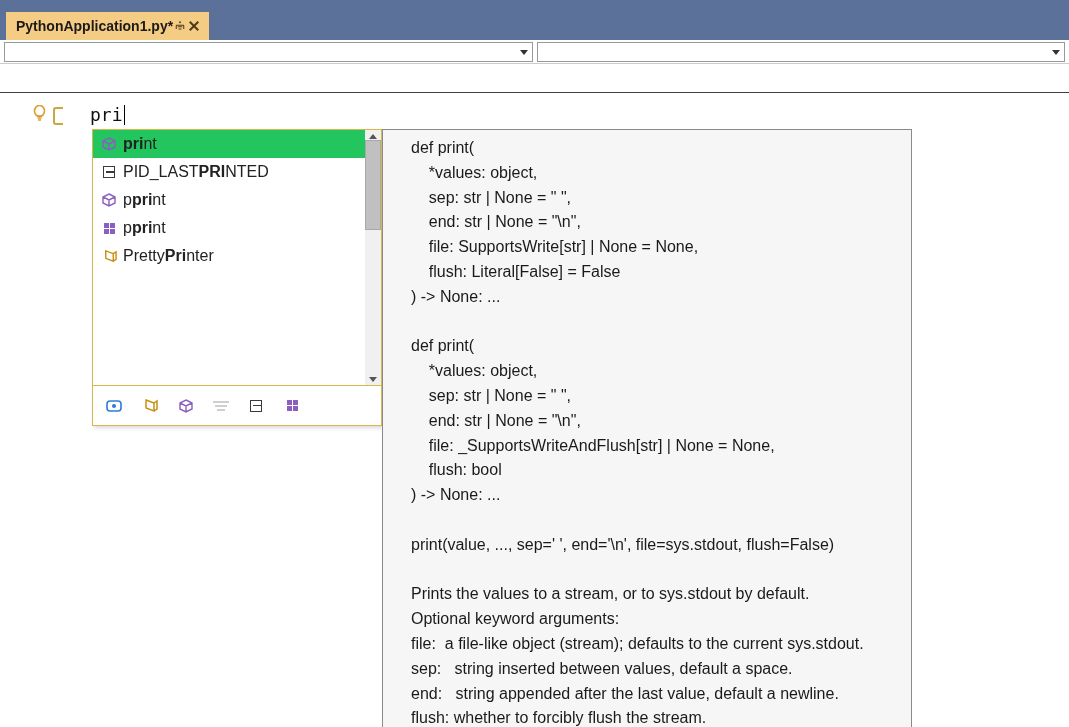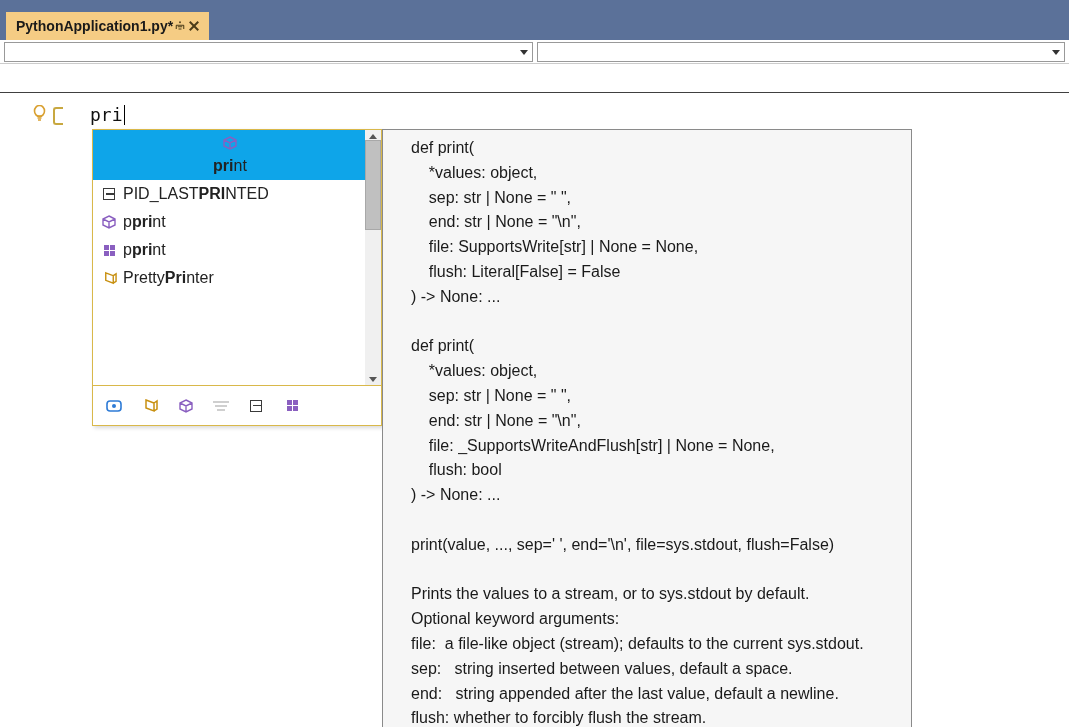--- a/index.html
+++ b/index.html
@@ -122,21 +122,21 @@
   .scrollbar-arrow.up::before { border-bottom:5px solid #555; }
   .scrollbar-arrow.down::before { border-top:5px solid #555; }
 
   .item {
     display:flex; align-items:center; gap:6px;
     padding: 5px 22px 5px 8px;
     font-size: 16px;
     color:#222;
     cursor:default;
   }
-  .item.selected { background:#0ea5e9;flex-direction:column; }
+  .item.selected { background:#22c55e; }
   .item b { font-weight:bold; }
 
   .icon { width:16px; height:16px; display:inline-flex; align-items:center; justify-content:center; font-size:12px; }
 
   .cube-icon svg { width:14px; height:14px; }
   .const-icon { border:1.5px solid #3a3a3a; width:12px; height:12px; position:relative; }
   .const-icon::before { content:""; position:absolute; left:2px; top:4px; width:8px; height:1.5px; background:#3a3a3a; }
   .module-icon { display:grid; grid-template-columns:5px 5px; grid-template-rows:5px 5px; gap:1px; }
   .module-icon > div { background:#8a5fc0; }
   .class-icon svg { width:15px; height:15px; }

